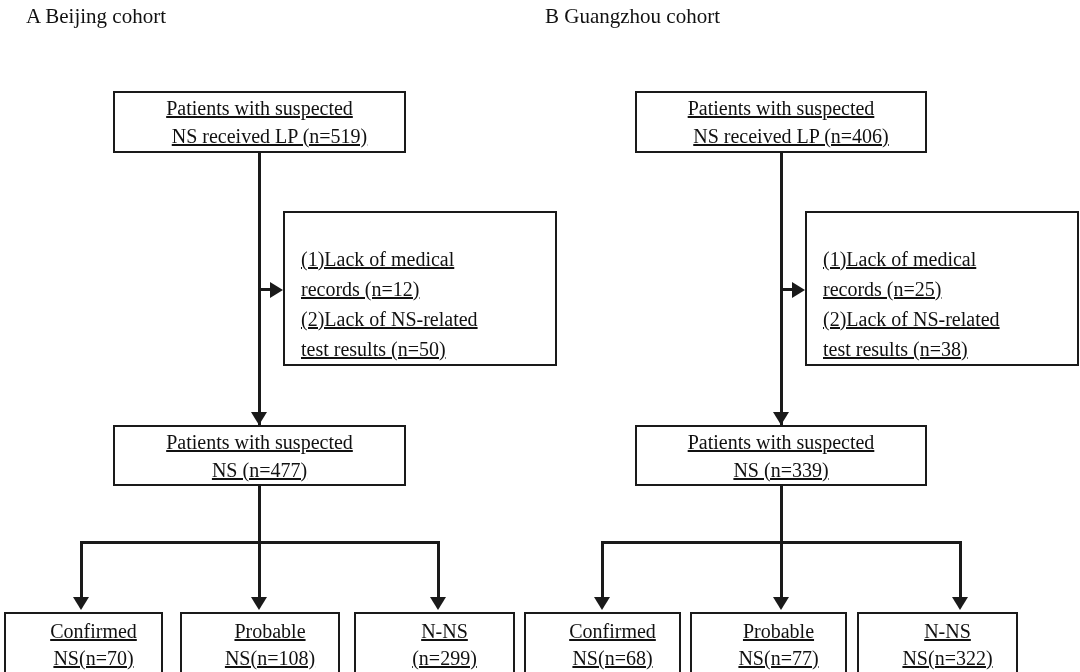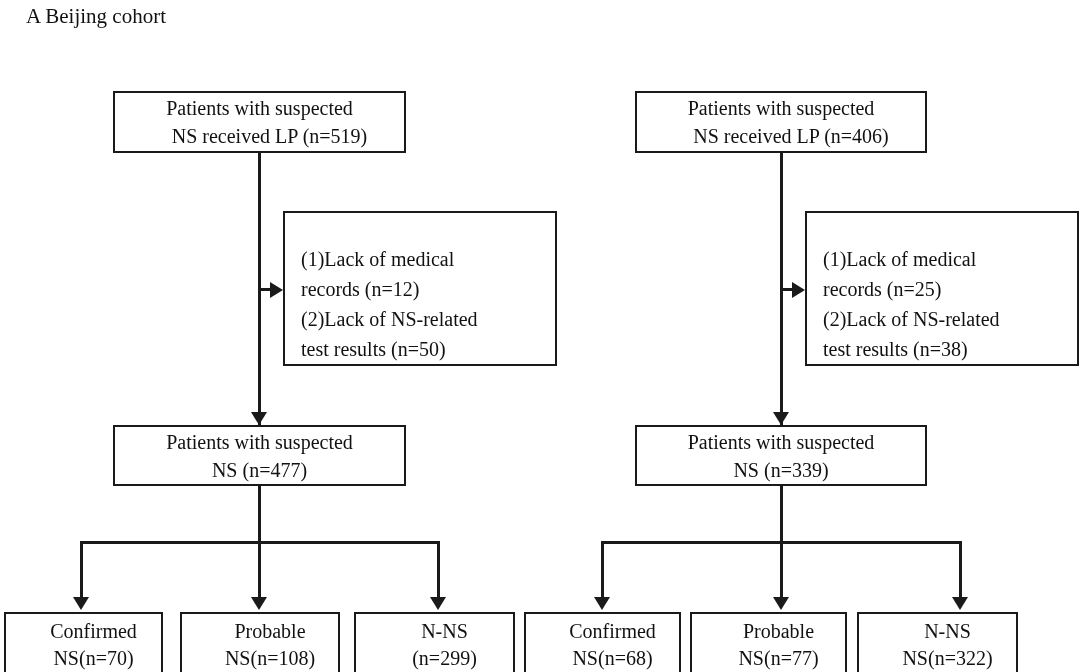--- a/index.html
+++ b/index.html
@@ -32,20 +32,21 @@
     background: #ffffff;
     display: flex;
     flex-direction: column;
     justify-content: center;
     color: #111111;
   }
   .node .line {
     font-size: 20px;
     line-height: 28px;
     white-space: nowrap;
+    text-decoration: underline;
   }
   .node.center-text { align-items: center; }
   .node.center-text .line { text-align: center; }
   .node.left-text { align-items: flex-start; }
   .node.left-text .line { padding-left: 14px; text-align: left; }
 
   .node.top-box .line:first-child { text-align: center; width: 100%; }
   .node.top-box .line:last-child  { text-align: center; width: 100%; padding-left: 20px; }
 
   .node.exclusion {
@@ -132,20 +133,21 @@
   </div>
   <div class="node terminal center-text" style="left:180px; top:612px; width:160px; height:66px;">
     <div class="line">Probable</div>
     <div class="line">NS(n=108)</div>
   </div>
   <div class="node terminal center-text" style="left:354px; top:612px; width:161px; height:66px;">
     <div class="line">N-NS</div>
     <div class="line">(n=299)</div>
   </div>
 
+  <div class="panel-title" style="left:545px; top:6px;">B Guangzhou cohort</div>
 
   <div class="node top-box center-text" style="left:635px; top:91px; width:292px; height:62px;">
     <div class="line">Patients with suspected</div>
     <div class="line">NS received LP (n=406)</div>
   </div>
 
   <div class="vline" style="left:780px; top:153px; height:275px;"></div>
   <div class="arrow-down" style="left:773px; top:412px;"></div>
 
   <div class="hline" style="left:780px; top:288px; width:17px;"></div>

